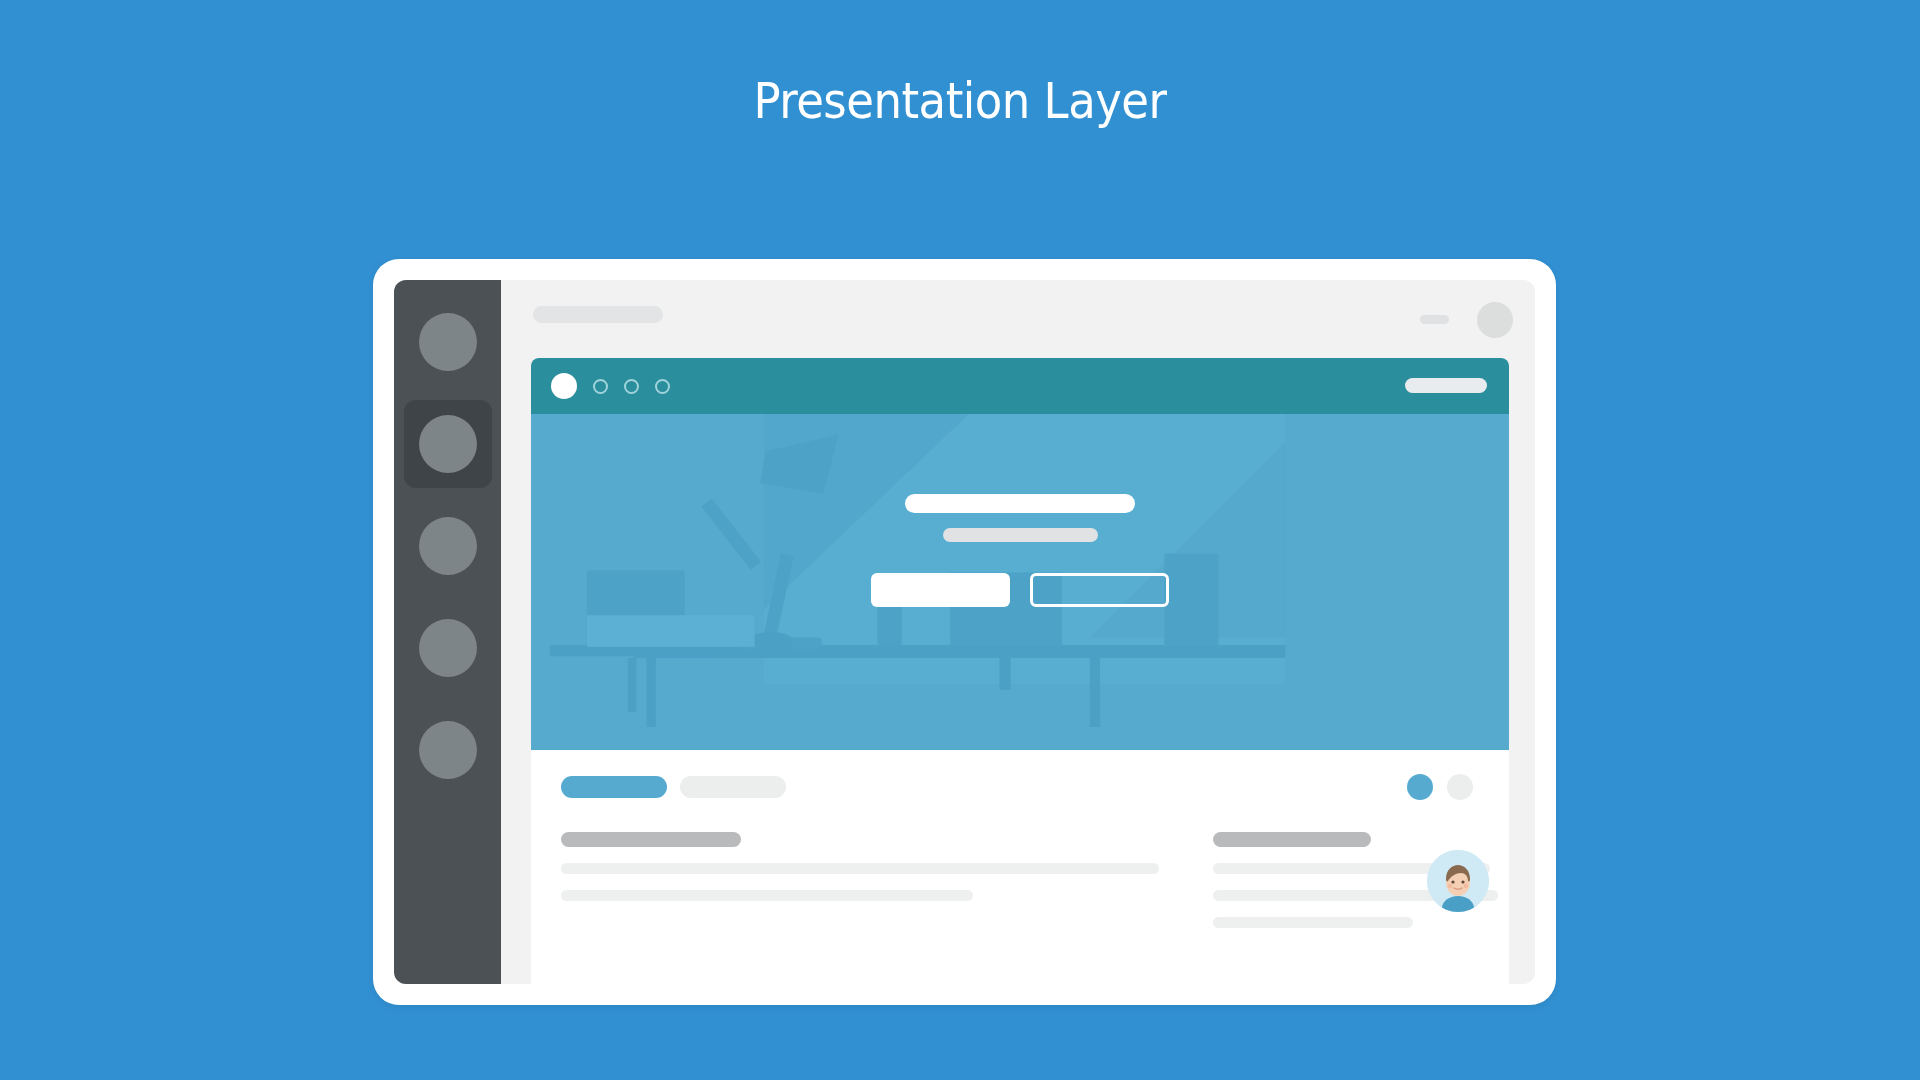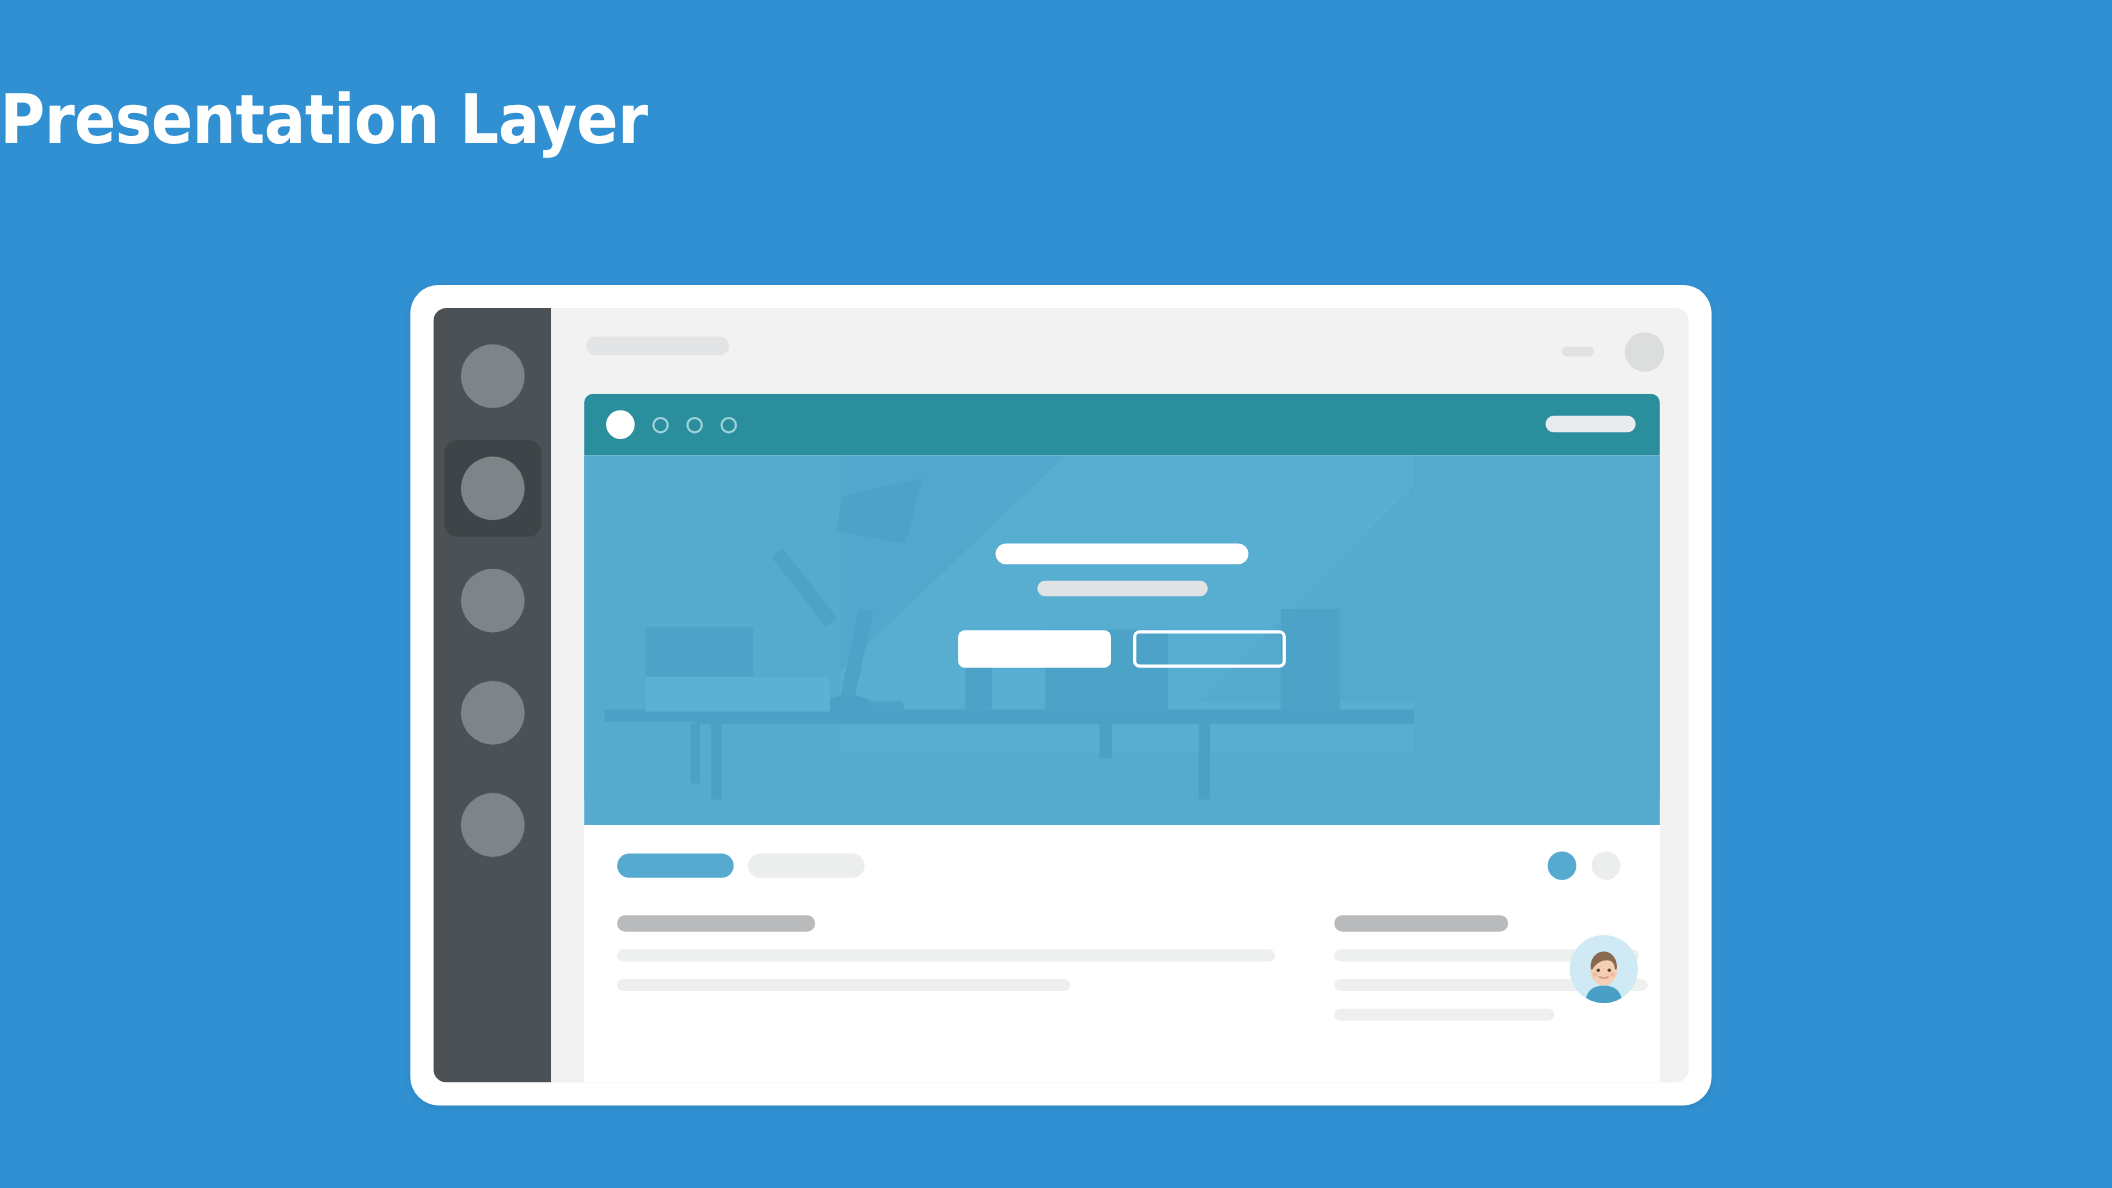--- a/index.html
+++ b/index.html
@@ -15,23 +15,24 @@
     font-family: "Liberation Sans", sans-serif;
     position: relative;
   }
 
   
   .page-title {
     position: absolute;
     top: 72px;
     left: 0;
     width: 100%;
+    text-align: center;
     color: #ffffff;
-    font-size: 62px;
-    font-weight: bold;
+    font-size: 50px;
+    font-weight: normal;
     letter-spacing: -0.5px;
     font-family: "DejaVu Sans", sans-serif;
     font-stretch: condensed;
   }
 
   
   .tablet {
     position: absolute;
     left: 373px;
     top: 259px;

